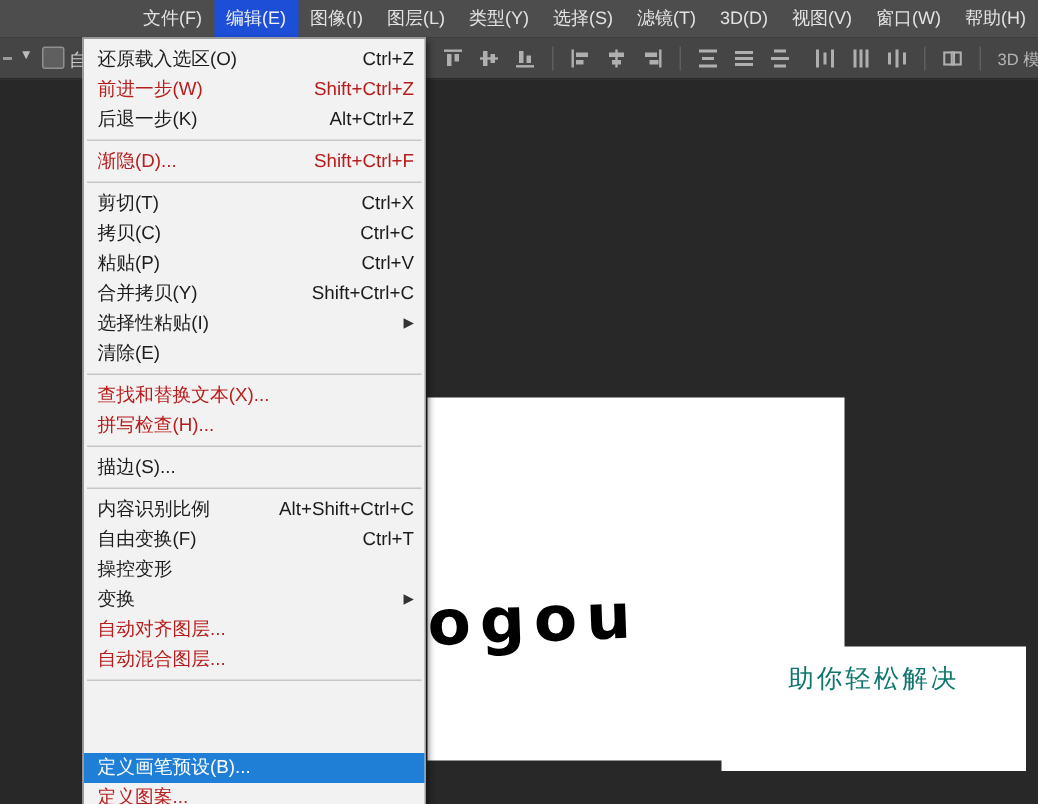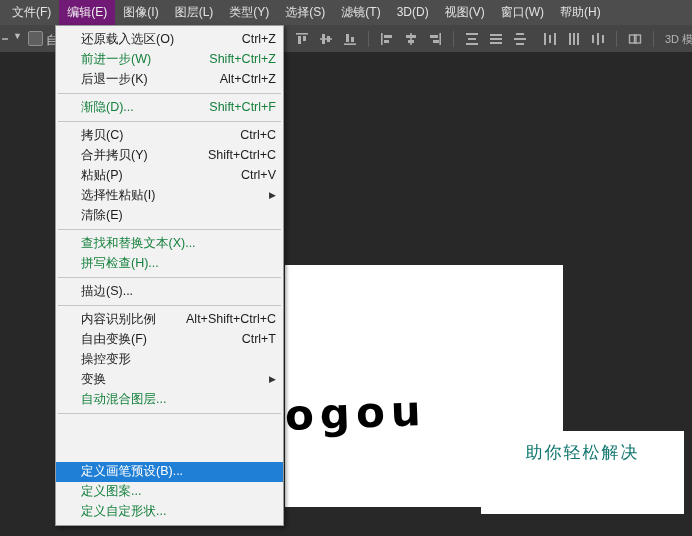--- a/index.html
+++ b/index.html
@@ -1,23 +1,23 @@
 <!DOCTYPE html>
 <html><head>
 <meta charset="utf-8">
 <style>
   html,body{margin:0;padding:0;background:#282828;}
   #app{position:relative;width:692px;height:536px;overflow:hidden;
        font-family:"Liberation Sans","DejaVu Sans",sans-serif;background:#282828;}
 
   
   .menubar{position:absolute;left:0;top:0;width:692px;height:25px;background:#4d4d4d;
-           display:flex;align-items:stretch;padding-left:4px;box-sizing:border-box;}
+           display:flex;align-items:stretch;padding-left:4px;box-sizing:border-box;justify-content:flex-end;}
   .mb-item{color:#e2e2e2;font-size:12px;line-height:25px;padding:0 8px;white-space:nowrap;cursor:default;}
-  .mb-item.active{background:#701a75;color:#f2f2f2;}
+  .mb-item.active{background:#1d4ed8;color:#f2f2f2;}
 
   
   .optionsbar{position:absolute;left:0;top:25px;width:692px;height:28px;background:#454545;
               border-bottom:1px solid #2a2a2a;box-sizing:border-box;}
   .ob-dash{position:absolute;left:2px;top:13px;width:6px;height:2px;background:#9a9a9a;}
   .ob-caret{position:absolute;left:13px;top:6px;color:#bdbdbd;font-size:9px;}
   .ob-check{position:absolute;left:28px;top:6px;width:13px;height:13px;background:#5f5f5f;
             border:1px solid #8f8f8f;border-radius:2px;}
   .ob-auto{position:absolute;left:46px;top:7px;color:#cccccc;font-size:12px;}
   .ob-right{position:absolute;left:290px;top:5px;height:18px;display:flex;align-items:center;}
@@ -44,25 +44,25 @@
   .watermark{position:absolute;left:481px;top:431px;width:203px;height:83px;background:#ffffff;
              text-align:center;z-index:5;box-sizing:border-box;padding-top:7px;}
   .wm-title{font-size:30px;font-weight:bold;letter-spacing:2px;line-height:34px;
             font-family:"DejaVu Sans",sans-serif;}
   .wm-sub{font-size:17px;color:#0f766e;letter-spacing:2px;margin-top:3px;}
 
   
   .dropdown{position:absolute;left:55px;top:25px;width:229px;background:#f2f2f2;
             border:1px solid #9b9b9b;box-shadow:2px 2px 4px rgba(0,0,0,.45);
             padding:3px 0;box-sizing:border-box;z-index:20;}
-  .menu-row{height:20px;display:flex;align-items:center;padding:0 7px 0 25px;
+  .menu-row{height:20px;display:flex;align-items:center;padding:0 7px 0 9px;
             font-size:12.5px;color:#1c1c1c;white-space:nowrap;cursor:default;}
   .menu-row .shortcut{margin-left:auto;}
   .menu-row .arrow{margin-left:auto;font-size:9px;color:#333;}
-  .menu-row.disabled{color:#15803d;}
+  .menu-row.disabled{color:#b91c1c;}
   .menu-row.highlighted{background:#1f7fd6;color:#ffffff;margin-top:48px;}
   .menu-sep{height:1px;background:#c6c6c6;margin:3.5px 2px;}
 </style>
 </head>
 <body>
 
 <div id="app">
 
   <div class="menubar">
       <div class="mb-item">文件(F)</div>
@@ -208,32 +208,36 @@
         <span>后退一步(K)</span>
         <span class="shortcut">Alt+Ctrl+Z</span>
       </div>
       <div class="menu-sep"></div>
       <div class="menu-row disabled">
         <span>渐隐(D)...</span>
         <span class="shortcut">Shift+Ctrl+F</span>
       </div>
       <div class="menu-sep"></div>
       <div class="menu-row">
+        <span>剪切(T)</span>
+        <span class="shortcut">Ctrl+X</span>
+      </div>
+      <div class="menu-row">
         <span>拷贝(C)</span>
         <span class="shortcut">Ctrl+C</span>
       </div>
       <div class="menu-row">
+        <span>粘贴(P)</span>
+        <span class="shortcut">Ctrl+V</span>
+      </div>
+      <div class="menu-row">
         <span>合并拷贝(Y)</span>
         <span class="shortcut">Shift+Ctrl+C</span>
       </div>
       <div class="menu-row">
-        <span>粘贴(P)</span>
-        <span class="shortcut">Ctrl+V</span>
-      </div>
-      <div class="menu-row">
         <span>选择性粘贴(I)</span>
         <span class="arrow">▶</span>
       </div>
       <div class="menu-row">
         <span>清除(E)</span>
       </div>
       <div class="menu-sep"></div>
       <div class="menu-row disabled">
         <span>查找和替换文本(X)...</span>
       </div>
@@ -254,20 +258,23 @@
         <span class="shortcut">Ctrl+T</span>
       </div>
       <div class="menu-row">
         <span>操控变形</span>
       </div>
       <div class="menu-row">
         <span>变换</span>
         <span class="arrow">▶</span>
       </div>
       <div class="menu-row disabled">
+        <span>自动对齐图层...</span>
+      </div>
+      <div class="menu-row disabled">
         <span>自动混合图层...</span>
       </div>
       <div class="menu-sep"></div>
       <div class="menu-row highlighted">
         <span>定义画笔预设(B)...</span>
       </div>
       <div class="menu-row disabled">
         <span>定义图案...</span>
       </div>
       <div class="menu-row disabled">

